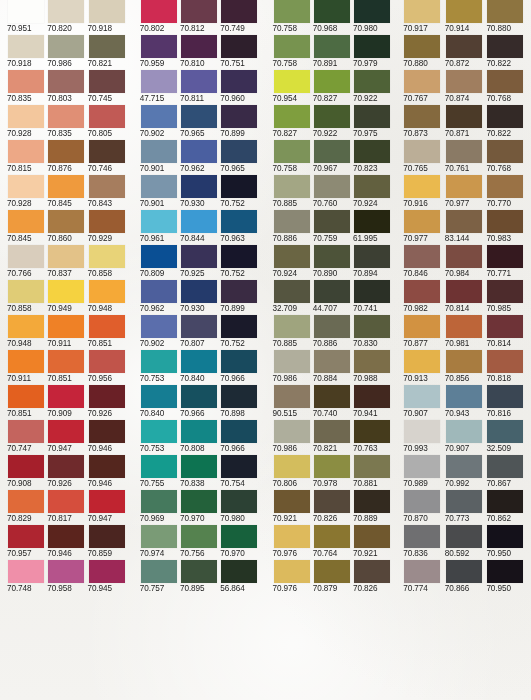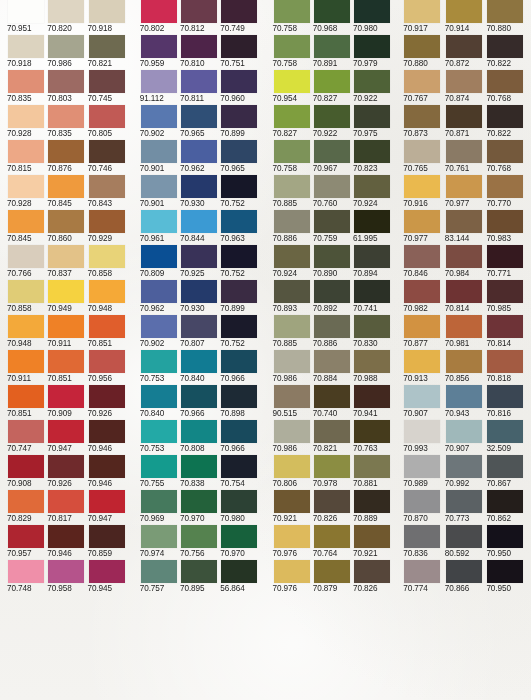--- a/index.html
+++ b/index.html
@@ -305,21 +305,21 @@
       <div class="cell">
         <div class="swatch" style="background-color: rgb(78, 36, 73);"></div>
         <div class="code">70.810</div>
       </div>
       <div class="cell">
         <div class="swatch" style="background-color: rgb(46, 31, 44);"></div>
         <div class="code">70.751</div>
       </div>
       <div class="cell">
         <div class="swatch" style="background-color: rgb(154, 144, 188);"></div>
-        <div class="code">91.112</div>
+        <div class="code">47.715</div>
       </div>
       <div class="cell">
         <div class="swatch" style="background-color: rgb(93, 90, 158);"></div>
         <div class="code">70.811</div>
       </div>
       <div class="cell">
         <div class="swatch" style="background-color: rgb(59, 47, 85);"></div>
         <div class="code">70.960</div>
       </div>
       <div class="cell">
@@ -583,25 +583,25 @@
       <div class="cell">
         <div class="swatch" style="background-color: rgb(77, 83, 57);"></div>
         <div class="code">70.890</div>
       </div>
       <div class="cell">
         <div class="swatch" style="background-color: rgb(60, 63, 51);"></div>
         <div class="code">70.894</div>
       </div>
       <div class="cell">
         <div class="swatch" style="background-color: rgb(85, 85, 64);"></div>
-        <div class="code">70.893</div>
+        <div class="code">32.709</div>
       </div>
       <div class="cell">
         <div class="swatch" style="background-color: rgb(61, 67, 52);"></div>
-        <div class="code">70.892</div>
+        <div class="code">44.707</div>
       </div>
       <div class="cell">
         <div class="swatch" style="background-color: rgb(43, 48, 38);"></div>
         <div class="code">70.741</div>
       </div>
       <div class="cell">
         <div class="swatch" style="background-color: rgb(159, 164, 126);"></div>
         <div class="code">70.885</div>
       </div>
       <div class="cell">

